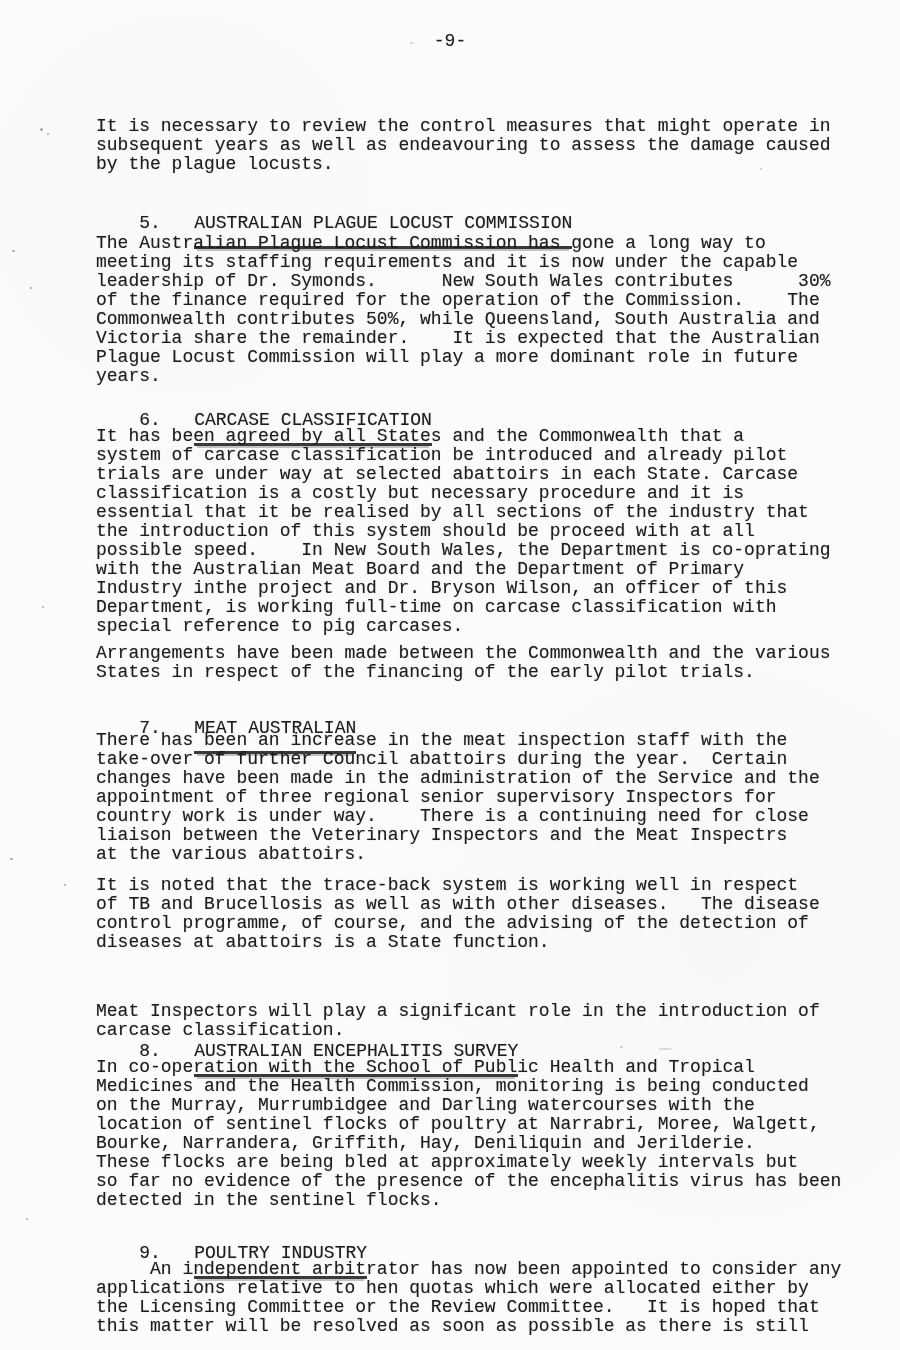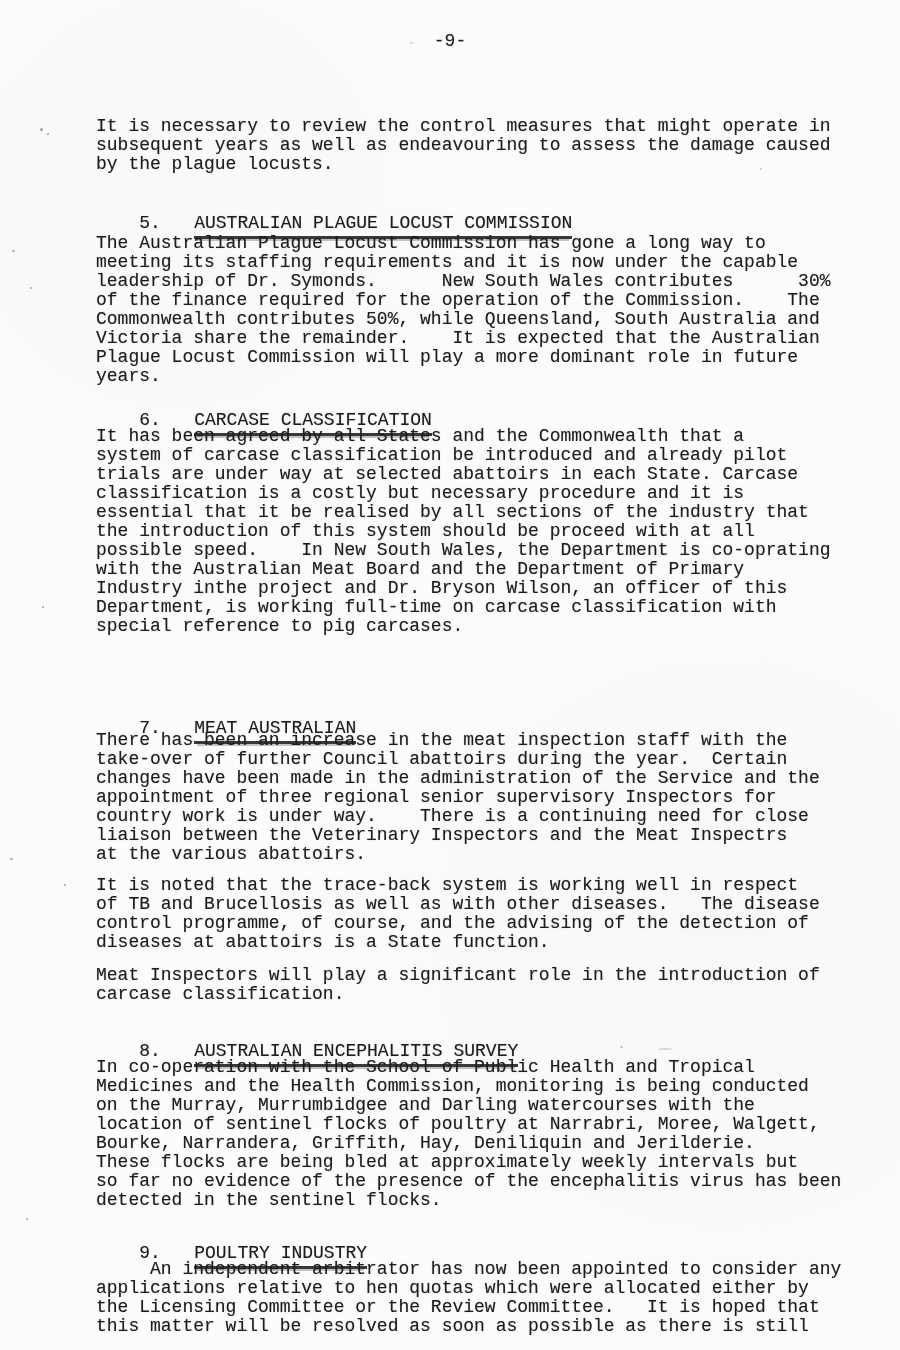--- a/index.html
+++ b/index.html
@@ -39,21 +39,21 @@
     line-height: 19px;
     text-shadow: 0 0 1px rgba(26,26,26,0.38);
   }
   .heading .hnum {
     display: inline-block;
     width: 55px;
   }
   .heading .htitle {
     display: inline-block;
     border-bottom: 3px solid rgba(22,22,22,0.85);
-    padding-bottom: 3px;
+    padding-bottom: 13px;
     box-shadow: 0 5px 0 -3px rgba(22,22,22,0.25);
   }
   .speck {
     position: absolute;
     background: rgba(60,60,60,0.45);
     border-radius: 50%;
   }
 </style>
 </head>
 <body>
@@ -85,36 +85,38 @@
 system of carcase classification be introduced and already pilot
 trials are under way at selected abattoirs in each State. Carcase
 classification is a costly but necessary procedure and it is
 essential that it be realised by all sections of the industry that
 the introduction of this system should be proceed with at all
 possible speed.    In New South Wales, the Department is co-oprating
 with the Australian Meat Board and the Department of Primary
 Industry inthe project and Dr. Bryson Wilson, an officer of this
 Department, is working full-time on carcase classification with
 special reference to pig carcases.</div>
+  <div class="block" style="top:644px">Arrangements have been made between the Commonwealth and the various
+States in respect of the financing of the early pilot trials.</div>
 
   <div class="block heading" style="top:700px">
     <span class="hnum">7.</span><span class="htitle">MEAT AUSTRALIAN</span>
   </div>
   <div class="block" style="top:876px">It is noted that the trace-back system is working well in respect
 of TB and Brucellosis as well as with other diseases.   The disease
 control programme, of course, and the advising of the detection of
 diseases at abattoirs is a State function.</div>
   <div class="block" style="top:731px">There has been an increase in the meat inspection staff with the
 take-over of further Council abattoirs during the year.  Certain
 changes have been made in the administration of the Service and the
 appointment of three regional senior supervisory Inspectors for
 country work is under way.    There is a continuing need for close
 liaison between the Veterinary Inspectors and the Meat Inspectrs
 at the various abattoirs.</div>
-  <div class="block" style="top:966px">Meat Inspectors will play a significant role in the introduction of
+  <div class="block" style="top:1002px">Meat Inspectors will play a significant role in the introduction of
 carcase classification.</div>
 
   <div class="block heading" style="top:1023px">
     <span class="hnum">8.</span><span class="htitle">AUSTRALIAN ENCEPHALITIS SURVEY</span>
   </div>
   <div class="block" style="top:1058px">In co-operation with the School of Public Health and Tropical
 Medicines and the Health Commission, monitoring is being conducted
 on the Murray, Murrumbidgee and Darling watercourses with the
 location of sentinel flocks of poultry at Narrabri, Moree, Walgett,
 Bourke, Narrandera, Griffith, Hay, Deniliquin and Jerilderie.

